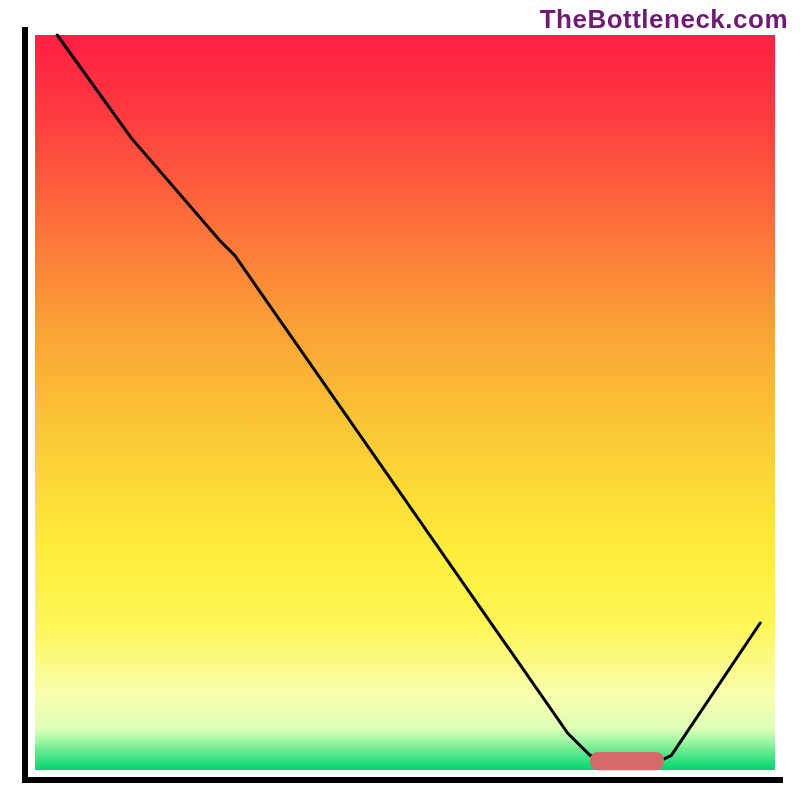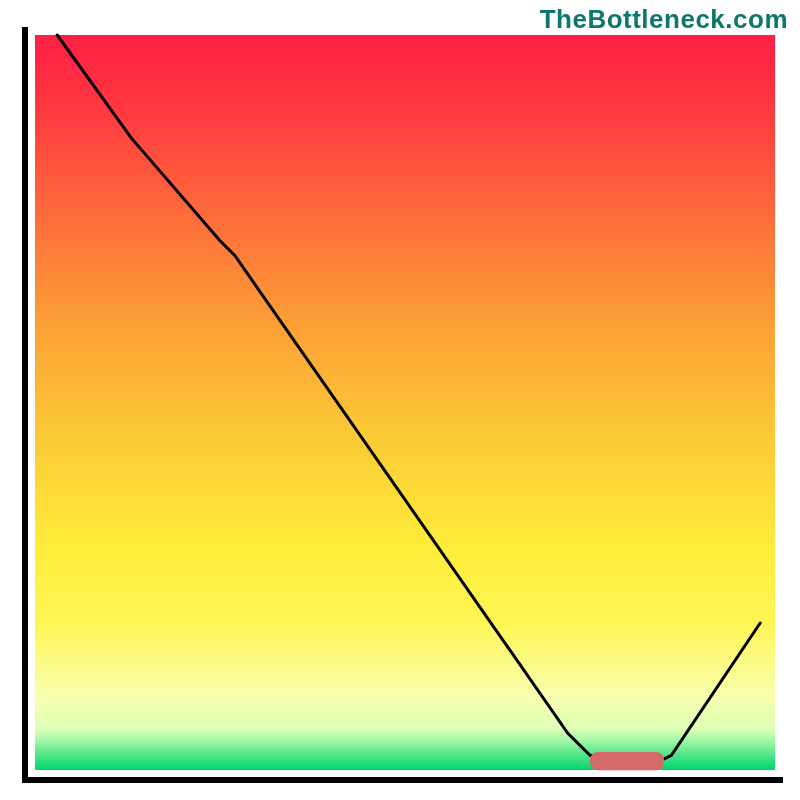--- a/index.html
+++ b/index.html
@@ -15,21 +15,21 @@
     position: relative;
     width: 800px;
     height: 800px;
   }
   .watermark {
     position: absolute;
     top: 4px;
     right: 12px;
     font-size: 26px;
     font-weight: bold;
-    color: #0f766e;
+    color: #701a75;
     letter-spacing: 0.5px;
     user-select: none;
   }
   svg.plot {
     position: absolute;
     left: 0;
     top: 0;
   }
 </style>
 </head>

